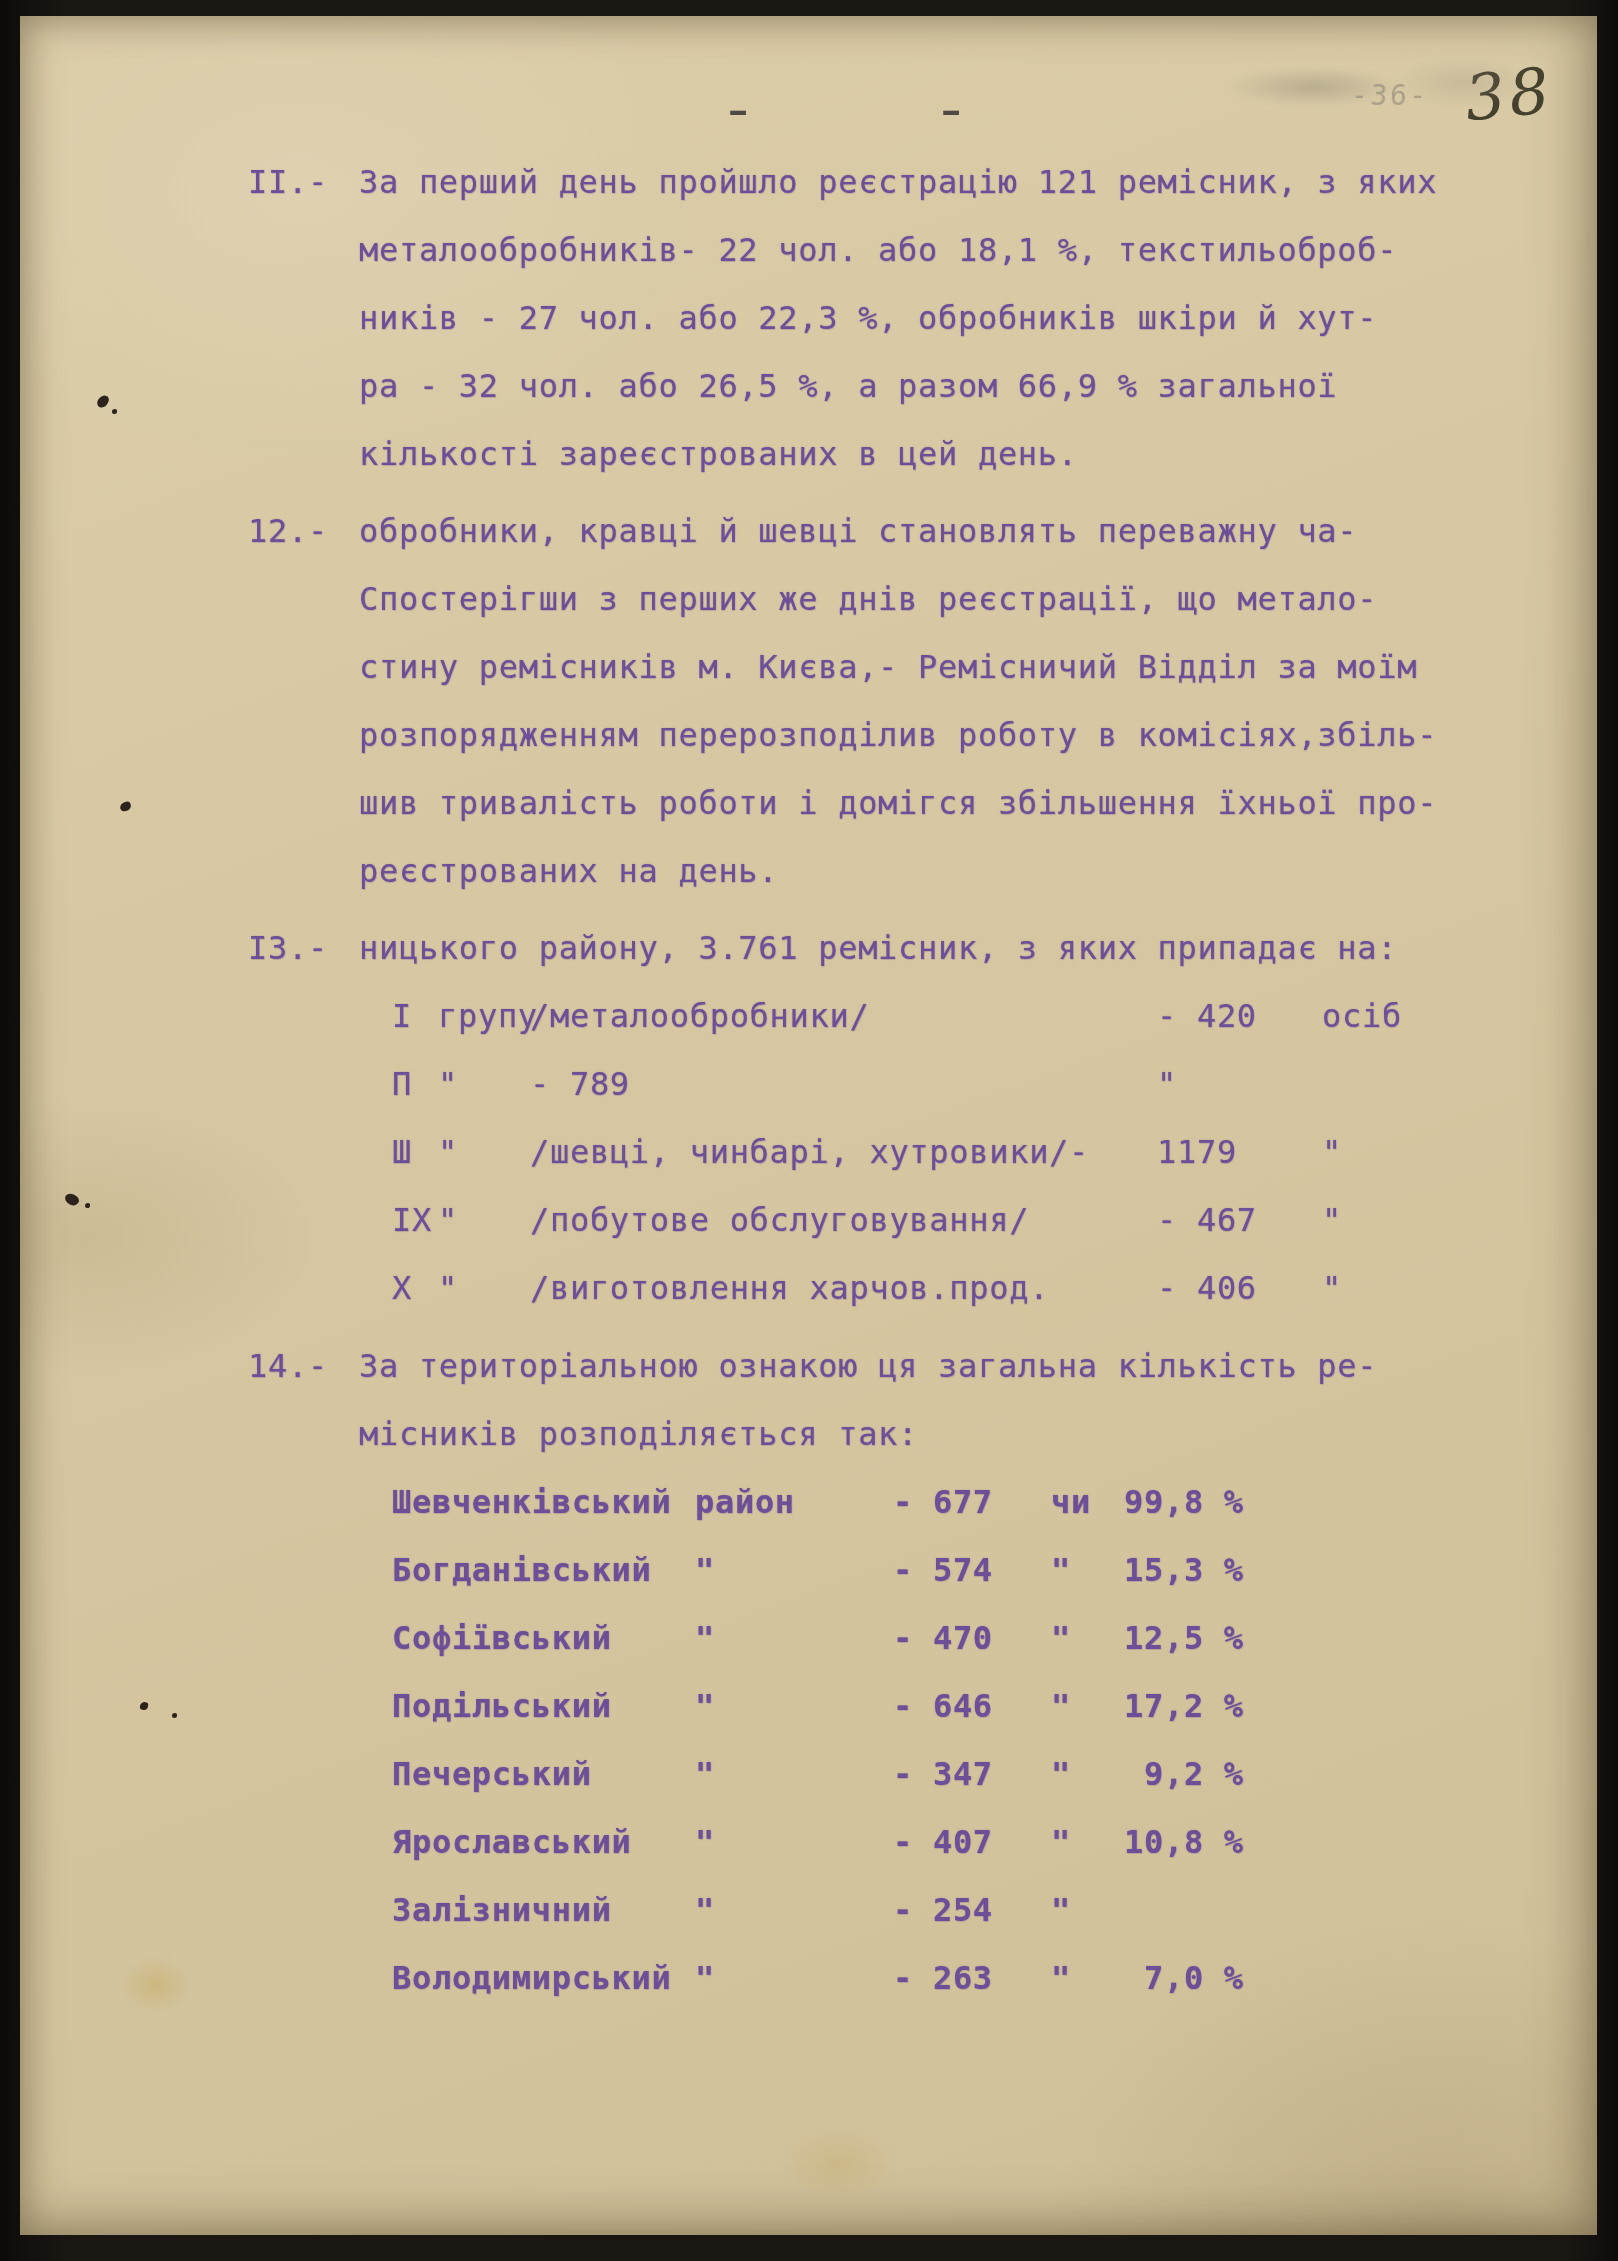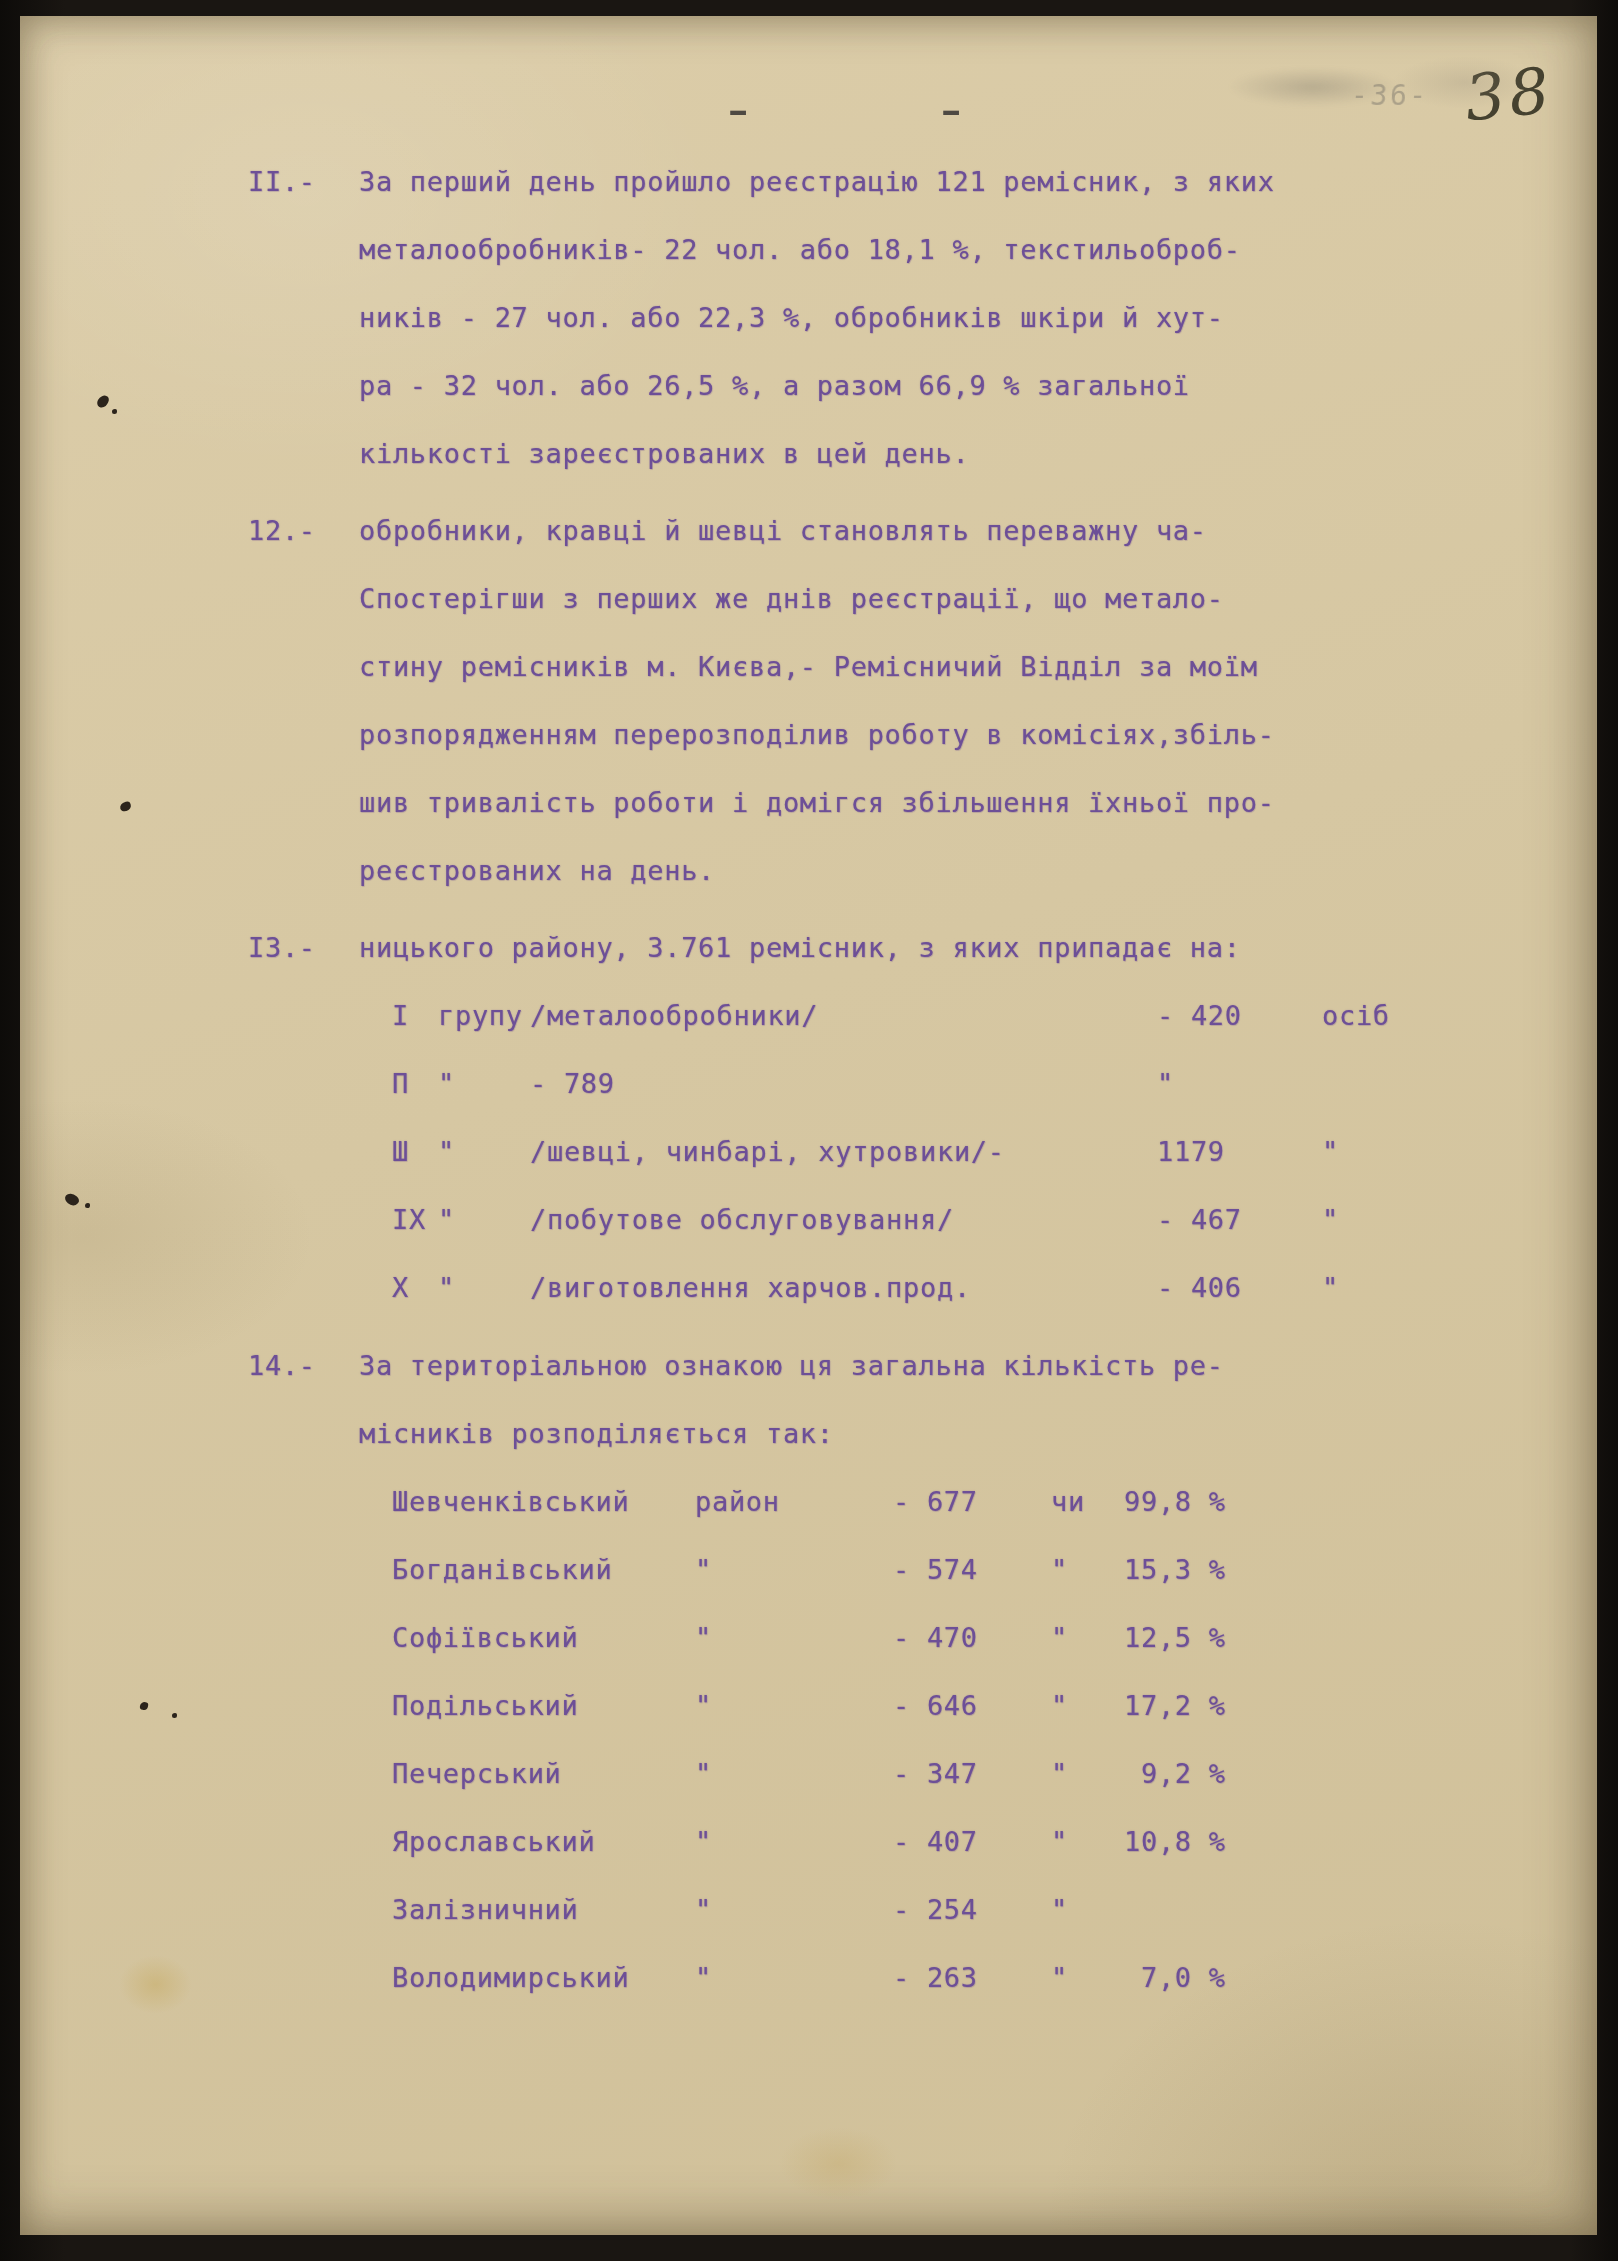--- a/index.html
+++ b/index.html
@@ -82,21 +82,21 @@
     letter-spacing: 4px;
   }
 
   
   .content {
     position: absolute;
     left: 228px;
     top: 132px;
     right: 79px;
     color: #6d4f97;
-    font-size: 27px;
+    font-size: 32px;
     line-height: 68px;
     letter-spacing: 0.7px;
     text-shadow: 0 0 1.3px rgba(104,74,145,0.55), 0.7px 0.7px 0 rgba(104,74,145,0.18);
   }
   .item {
     display: grid;
     grid-template-columns: 111px 1fr;
     margin-top: 9.2px;
   }
   .item:first-child { margin-top: 0; }
@@ -109,20 +109,21 @@
     grid-template-columns: 46px 92px 627px 165px 1fr;
     padding-left: 33px;
     white-space: pre;
   }
   
   .d-row {
     display: grid;
     grid-template-columns: 303px 198px 158px 73px 1fr;
     padding-left: 33px;
     white-space: pre;
+    font-weight: bold;
   }
 
   
   .speck {
     position: absolute;
     background: #2c241c;
     border-radius: 62% 38% 55% 45%;
   }
   .speck.s1 { left: 78px; top: 379px;  width: 10px; height: 12.5px; transform: rotate(28deg); }
   .speck.s1b{ left: 92px; top: 393px;  width: 4.6px;  height: 4.6px; }

